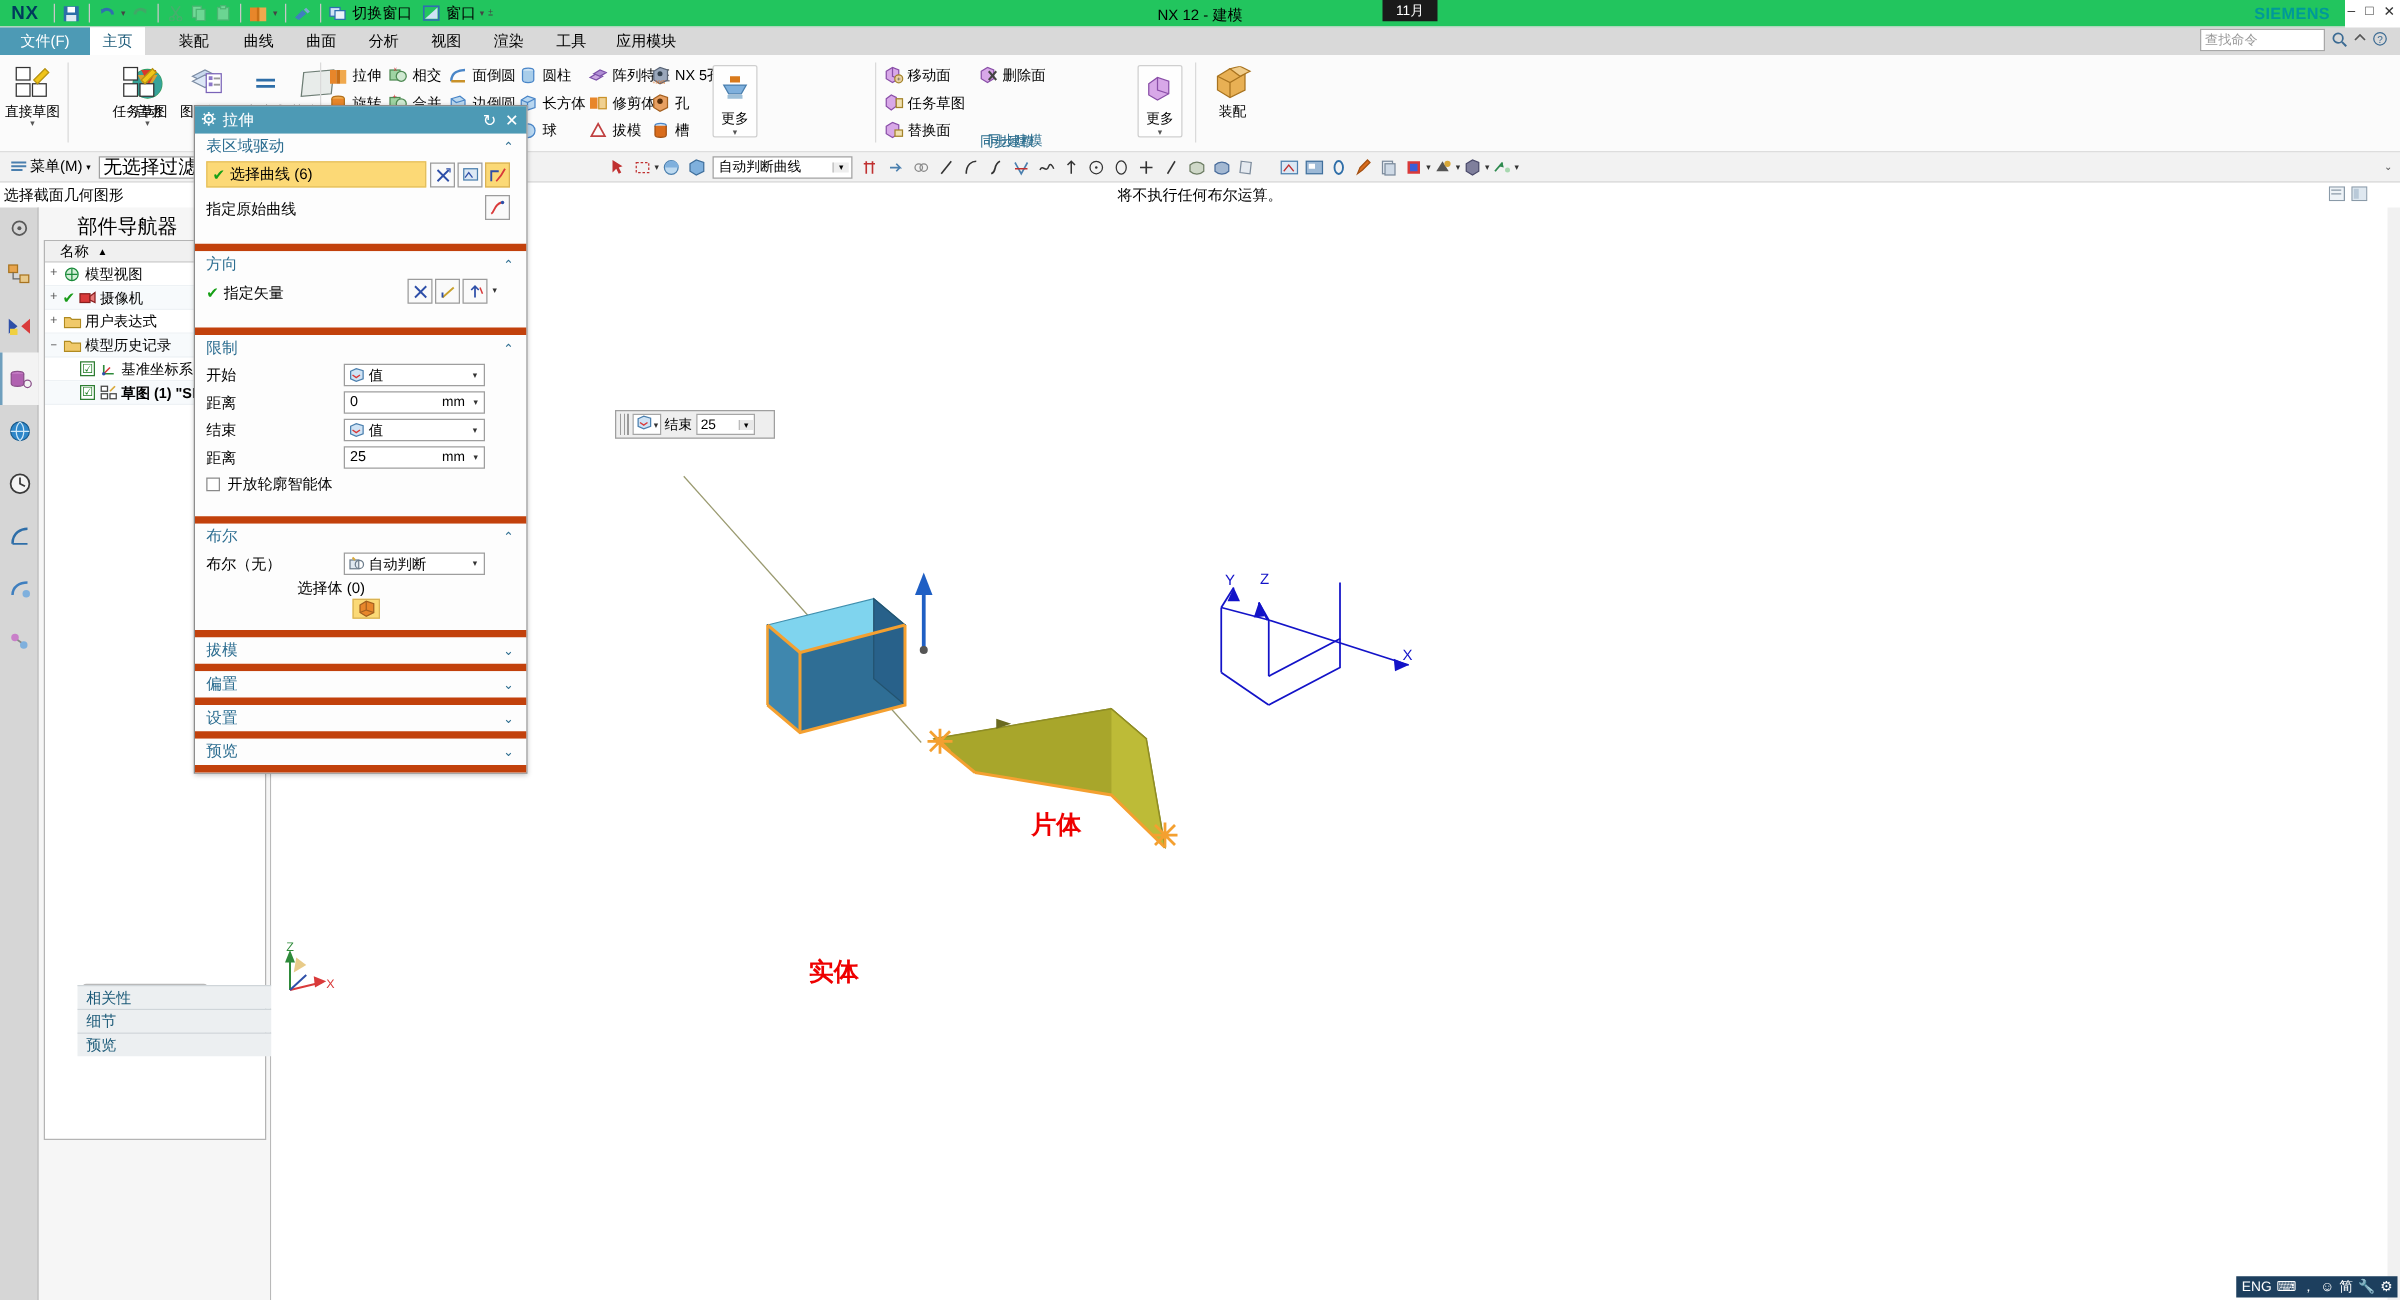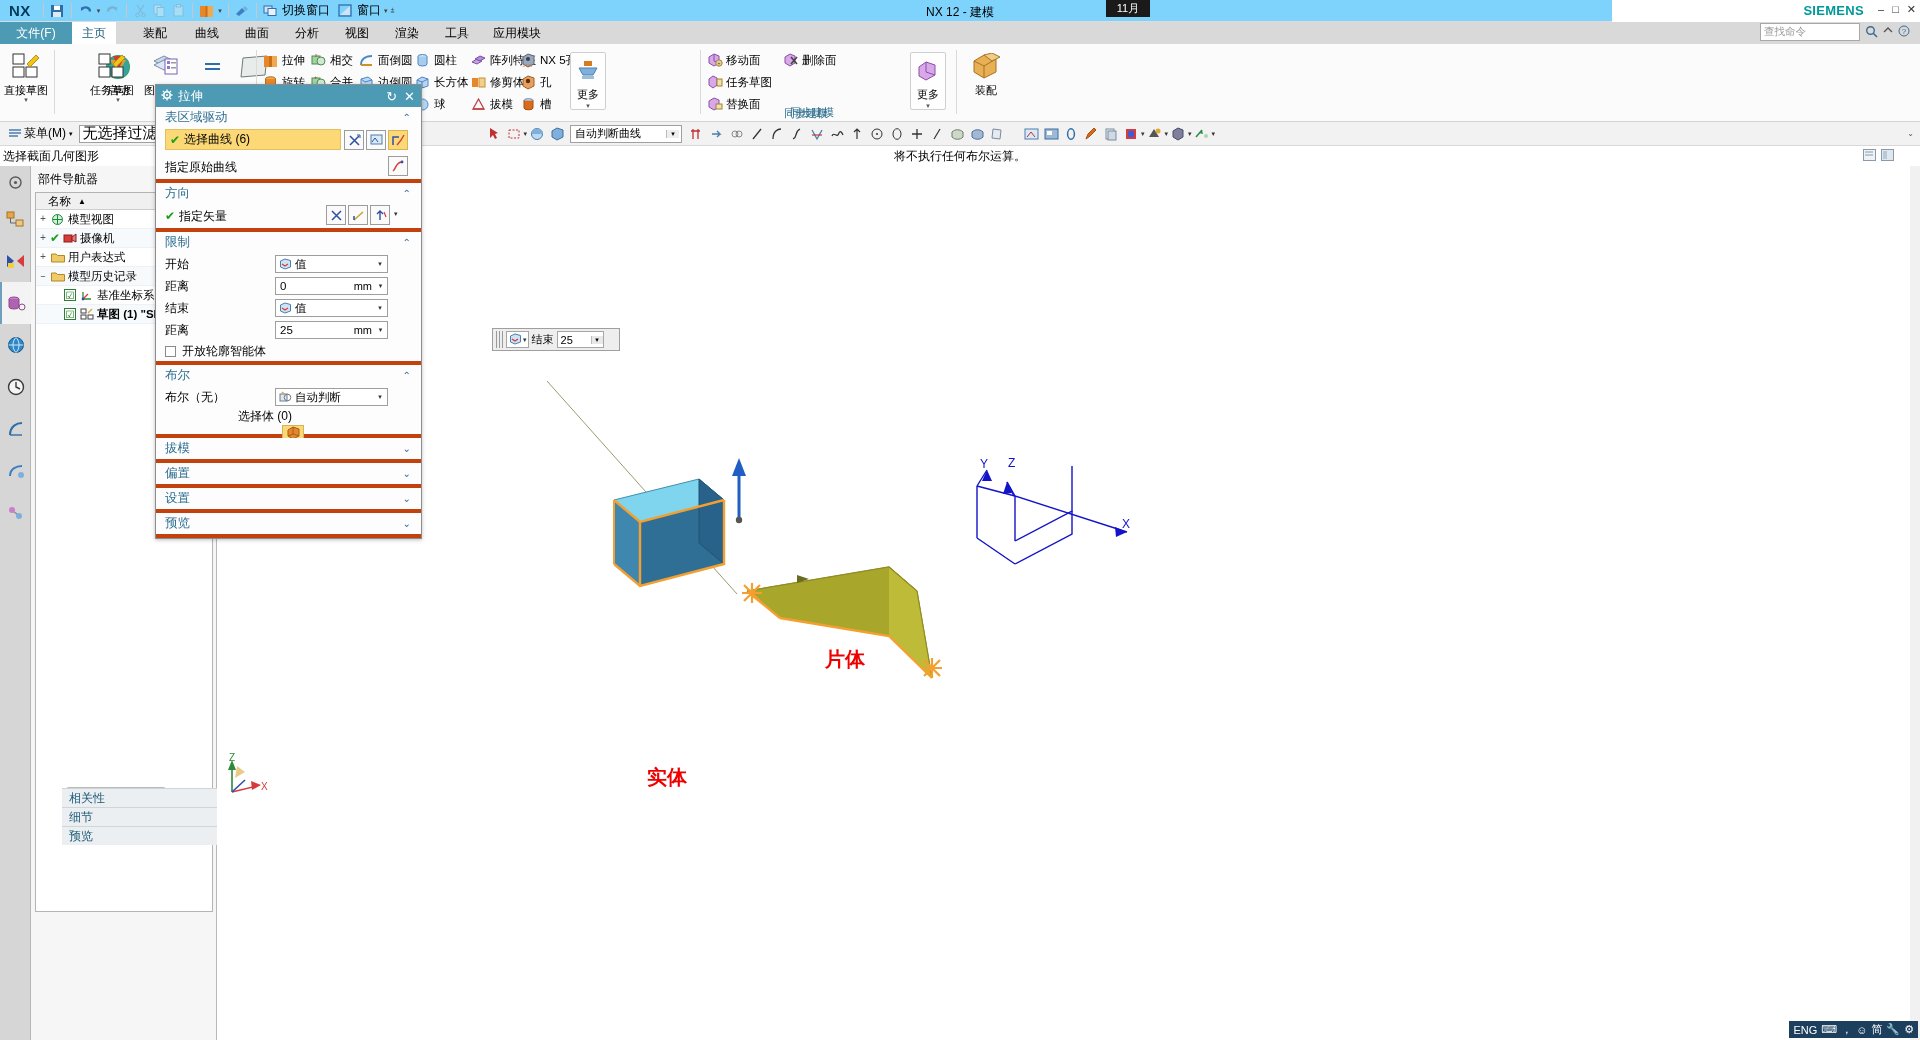--- a/index.html
+++ b/index.html
@@ -9,22 +9,22 @@
     font-family:"Liberation Sans", sans-serif;
     font-size:12px;
     background:#ffffff;
     overflow:hidden;
     position:relative;
     -webkit-font-smoothing:none;
   }
 
   
   #qat {
-    position:absolute; left:0; top:0; width:1612px; height:22px;
-    background:#7dd3fc; border-bottom:1px solid #dcdcdc;
+    position:absolute; left:0; top:0; width:1876px; height:22px;
+    background:#22c55e; border-bottom:1px solid #dcdcdc;
     display:flex; align-items:center;
   }
   #qat .nxlogo {
     font-weight:bold; font-size:15px; color:#003b5c; letter-spacing:.5px;
     padding:0 8px 0 9px;
   }
   #qat .sep { width:1px; height:15px; background:#c8c8c8; margin:0 4px; }
   #qat .qicon {
     width:19px; height:19px; display:flex; align-items:center; justify-content:center;
     font-size:12px; color:#3c6b93; position:relative;
@@ -129,21 +129,21 @@
     width:31px; height:42px; display:flex; align-items:center; justify-content:center;
     font-size:15px; color:#4a4a4a;
   }
   #resbar .rb.sel { background:#f3f3f3; border-left:2px solid #6f9fbd; }
 
   
   #pnav {
     position:absolute; left:31px; top:166px; width:186px; height:874px;
     background:#f6f6f6; border-right:1px solid #b9b9b9;
   }
-  #pnav-title { font-size:12px; color:#000; padding:5px 0 5px 7px; }
+  #pnav-title { font-size:16px; color:#000; padding:5px 0 5px 7px;margin-left:24px; }
   #pnav-tree {
     position:absolute; left:4px; top:26px; width:178px; height:720px;
     background:#fff; border:1px solid #b4b4b4;
   }
   #pnav-head {
     height:17px; background:#f0f0f0; border-bottom:1px solid #cdcdcd;
     font-size:11.5px; color:#000; display:flex; align-items:center; padding-left:12px;
   }
   .trow {
     height:19px; display:flex; align-items:center; font-size:11.5px; color:#000;
@@ -180,21 +180,21 @@
     position:absolute; left:155px; top:84px; width:267px;
     background:#f4f4f4; border:1px solid #8d8d8d;
     box-shadow:0 1px 4px rgba(0,0,0,.25);
   }
   #dlg-tb {
     height:22px; background:#4d9ab5; display:flex; align-items:center;
     color:#fff; font-size:12.5px; padding-left:5px;
   }
   #dlg-tb .gear { font-size:12px; margin-right:5px; }
   #dlg-tb .tbtns { margin-left:auto; display:flex; gap:7px; padding-right:6px; font-size:13px; }
-  .dsec { background:#fdfdfd; border-bottom:4px solid #c2410c; padding:0 0 0 0; position:relative; }
+  .dsec { background:#fdfdfd; border-bottom:6px solid #c2410c; padding:0 0 16px 0; position:relative; }
   .dsec-h {
     height:21px; display:flex; align-items:center; font-size:12.5px; color:#2d6e91;
     padding-left:9px; position:relative;
   }
   .dsec-h .chev { position:absolute; right:10px; font-size:10px; color:#2d6e91; }
   .dsec.coll { padding-bottom:0; }
   .selbar {
     margin:1px 6px 0 9px; height:21px; background:#fcd976; border:1px solid #e3bf5e;
     display:flex; align-items:center; font-size:12px; color:#000; padding-left:4px;
   }

